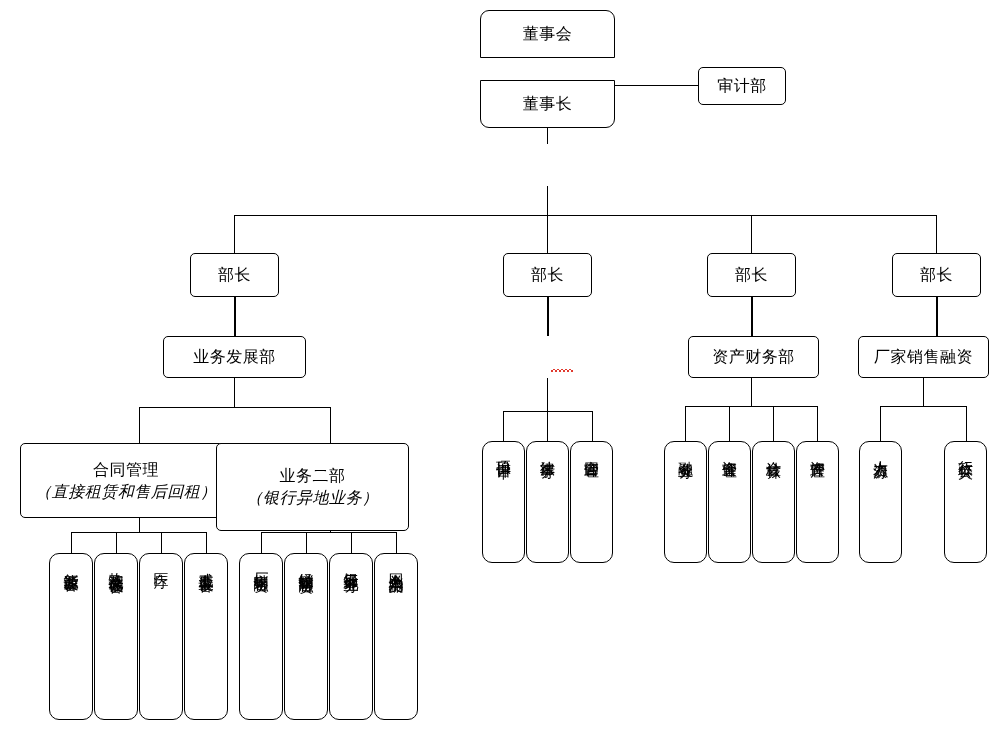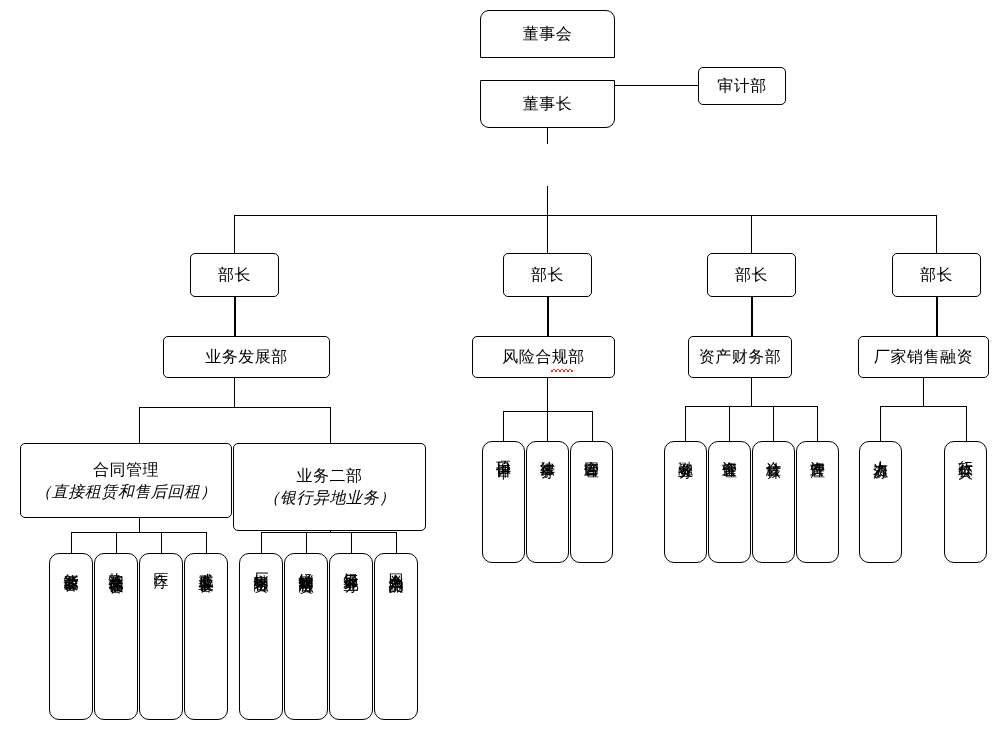--- a/index.html
+++ b/index.html
@@ -129,45 +129,42 @@
   </div>
   <div class="node" style="left:892px; top:253px; width:89px; height:44px;">
     <span>部长</span>
   </div>
 
   <div class="ln-v" style="left:234px; top:297px; width:2px; height:39px;"></div>
   <div class="ln-v" style="left:547px; top:297px; width:2px; height:39px;"></div>
   <div class="ln-v" style="left:751px; top:297px; width:2px; height:39px;"></div>
   <div class="ln-v" style="left:936px; top:297px; width:2px; height:39px;"></div>
 
-  <div class="node" style="left:163px; top:336px; width:167px; height:42px;">
+  <div class="node" style="left:163px; top:336px; width:143px; height:42px;">
     <span>业务发展部</span>
   </div>
-  <div class="node" style="left:472px; top:336px; width:143px; height:42px;">
-    <span>风险合规部</span>
-  </div>
   <div class="squiggle" style="left:551px; top:369px; width:22px;"></div>
 
-  <div class="node" style="left:688px; top:336px; width:104px; height:42px;">
+  <div class="node" style="left:688px; top:336px; width:131px; height:42px;">
     <span>资产财务部</span>
   </div>
   <div class="node" style="left:858px; top:336px; width:131px; height:42px;">
     <span>厂家销售融资</span>
   </div>
 
   <div class="ln-v" style="left:234px; top:378px; height:29px;"></div>
   <div class="ln-h" style="left:139px; top:407px; width:192px;"></div>
   <div class="ln-v" style="left:139px; top:407px; height:36px;"></div>
   <div class="ln-v" style="left:330px; top:407px; height:36px;"></div>
 
   <div class="node two-line" style="left:20px; top:443px; width:212px; height:75px;">
     <span class="l1">合同管理</span>
     <span class="l2">（直接租赁和售后回租）</span>
   </div>
-  <div class="node two-line" style="left:233px; top:443px; width:193px; height:88px;">
+  <div class="node two-line" style="left:216px; top:443px; width:193px; height:88px;">
     <span class="l1">业务二部</span>
     <span class="l2">（银行异地业务）</span>
   </div>
 
   <div class="ln-v" style="left:139px; top:518px; height:14px;"></div>
   <div class="ln-h" style="left:71px; top:532px; width:135px;"></div>
   <div class="ln-v" style="left:71px; top:532px; height:21px;"></div>
   <div class="ln-v" style="left:116px; top:532px; height:21px;"></div>
   <div class="ln-v" style="left:161px; top:532px; height:21px;"></div>
   <div class="ln-v" style="left:206px; top:532px; height:21px;"></div>

